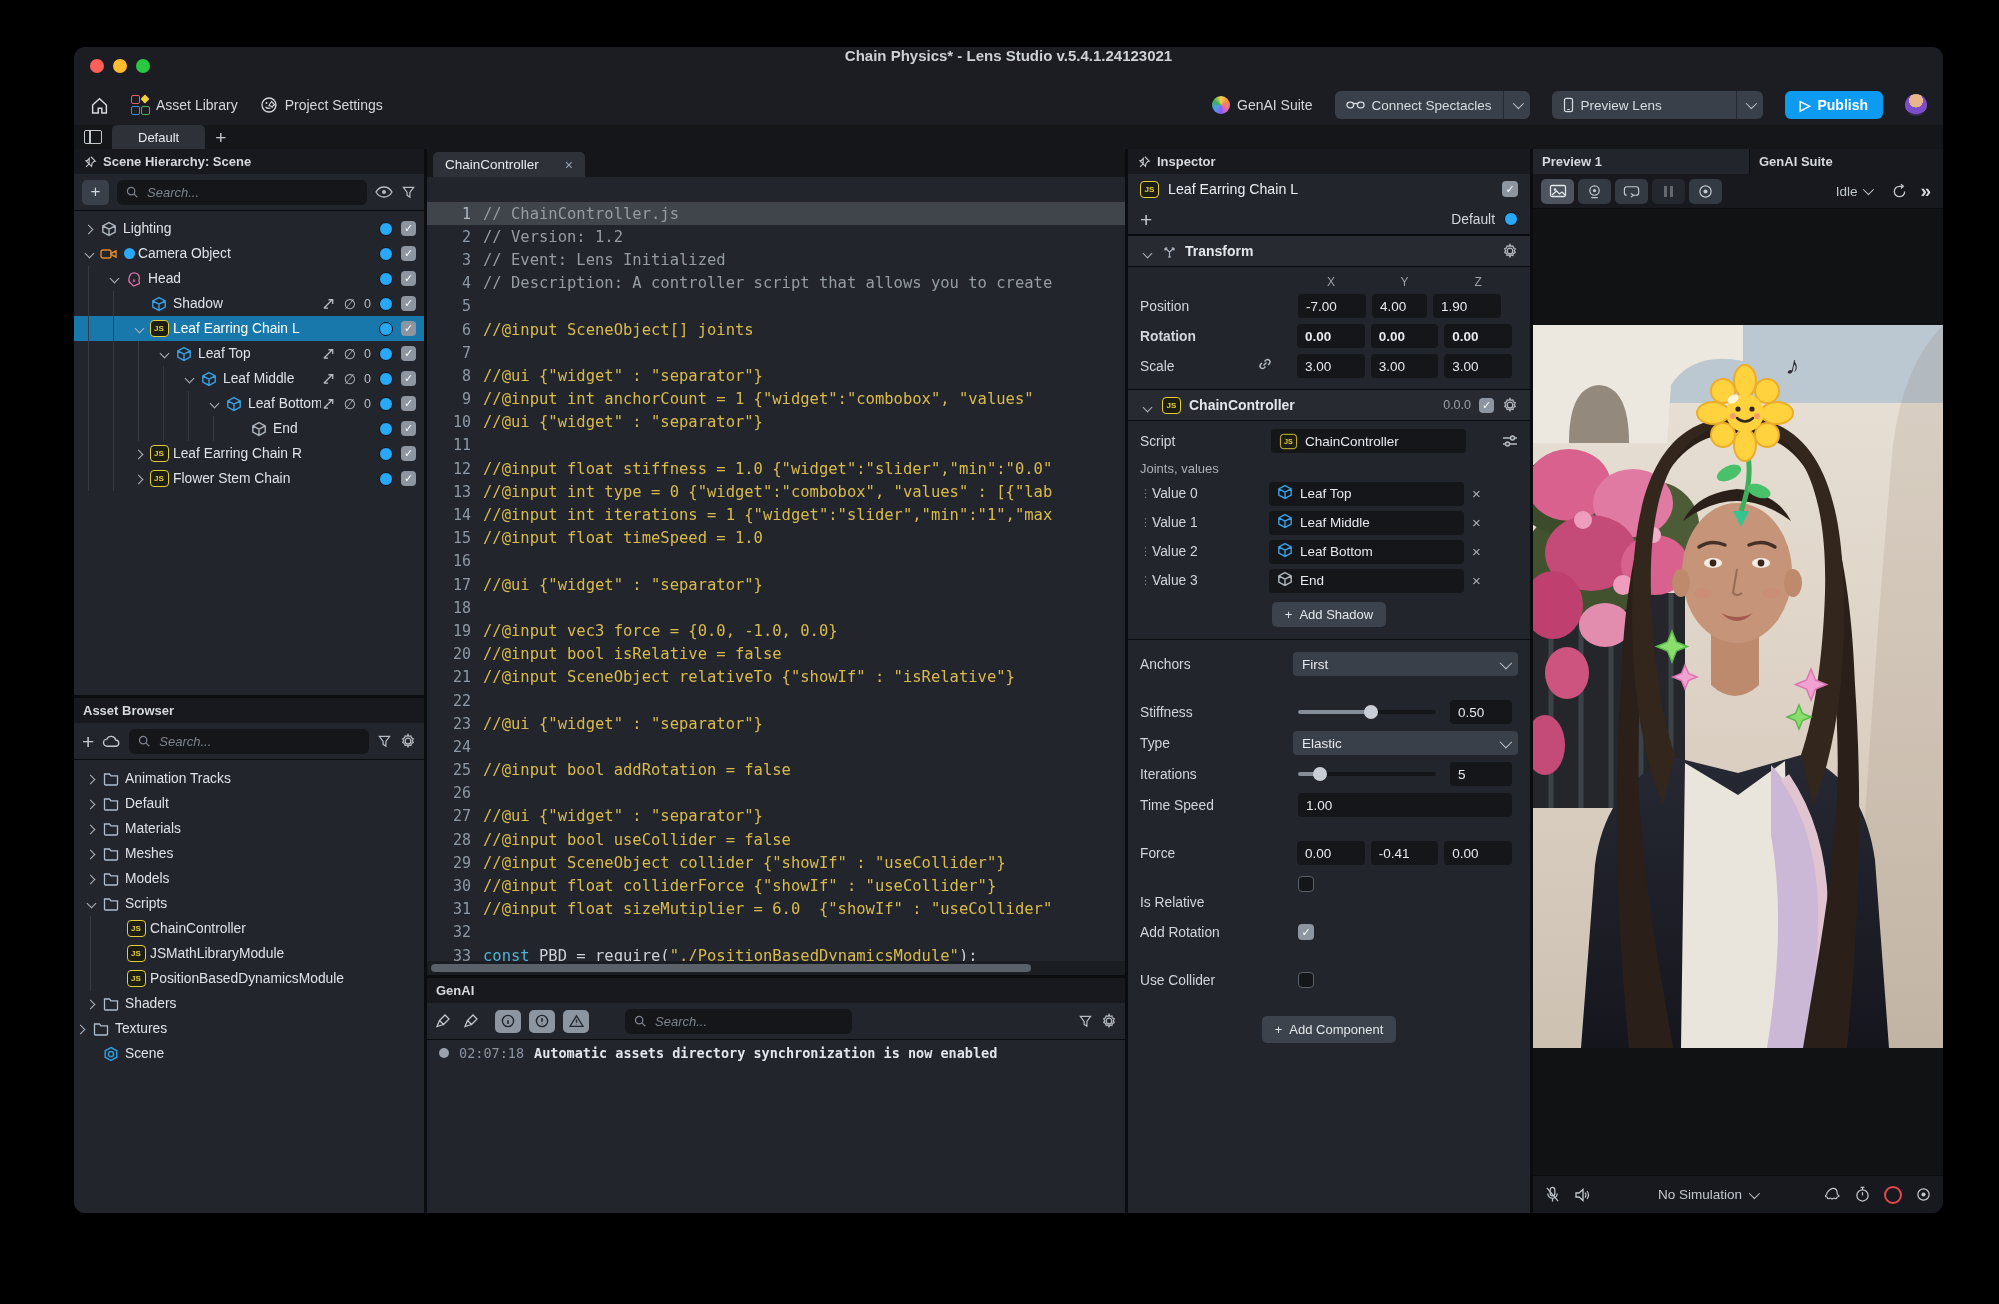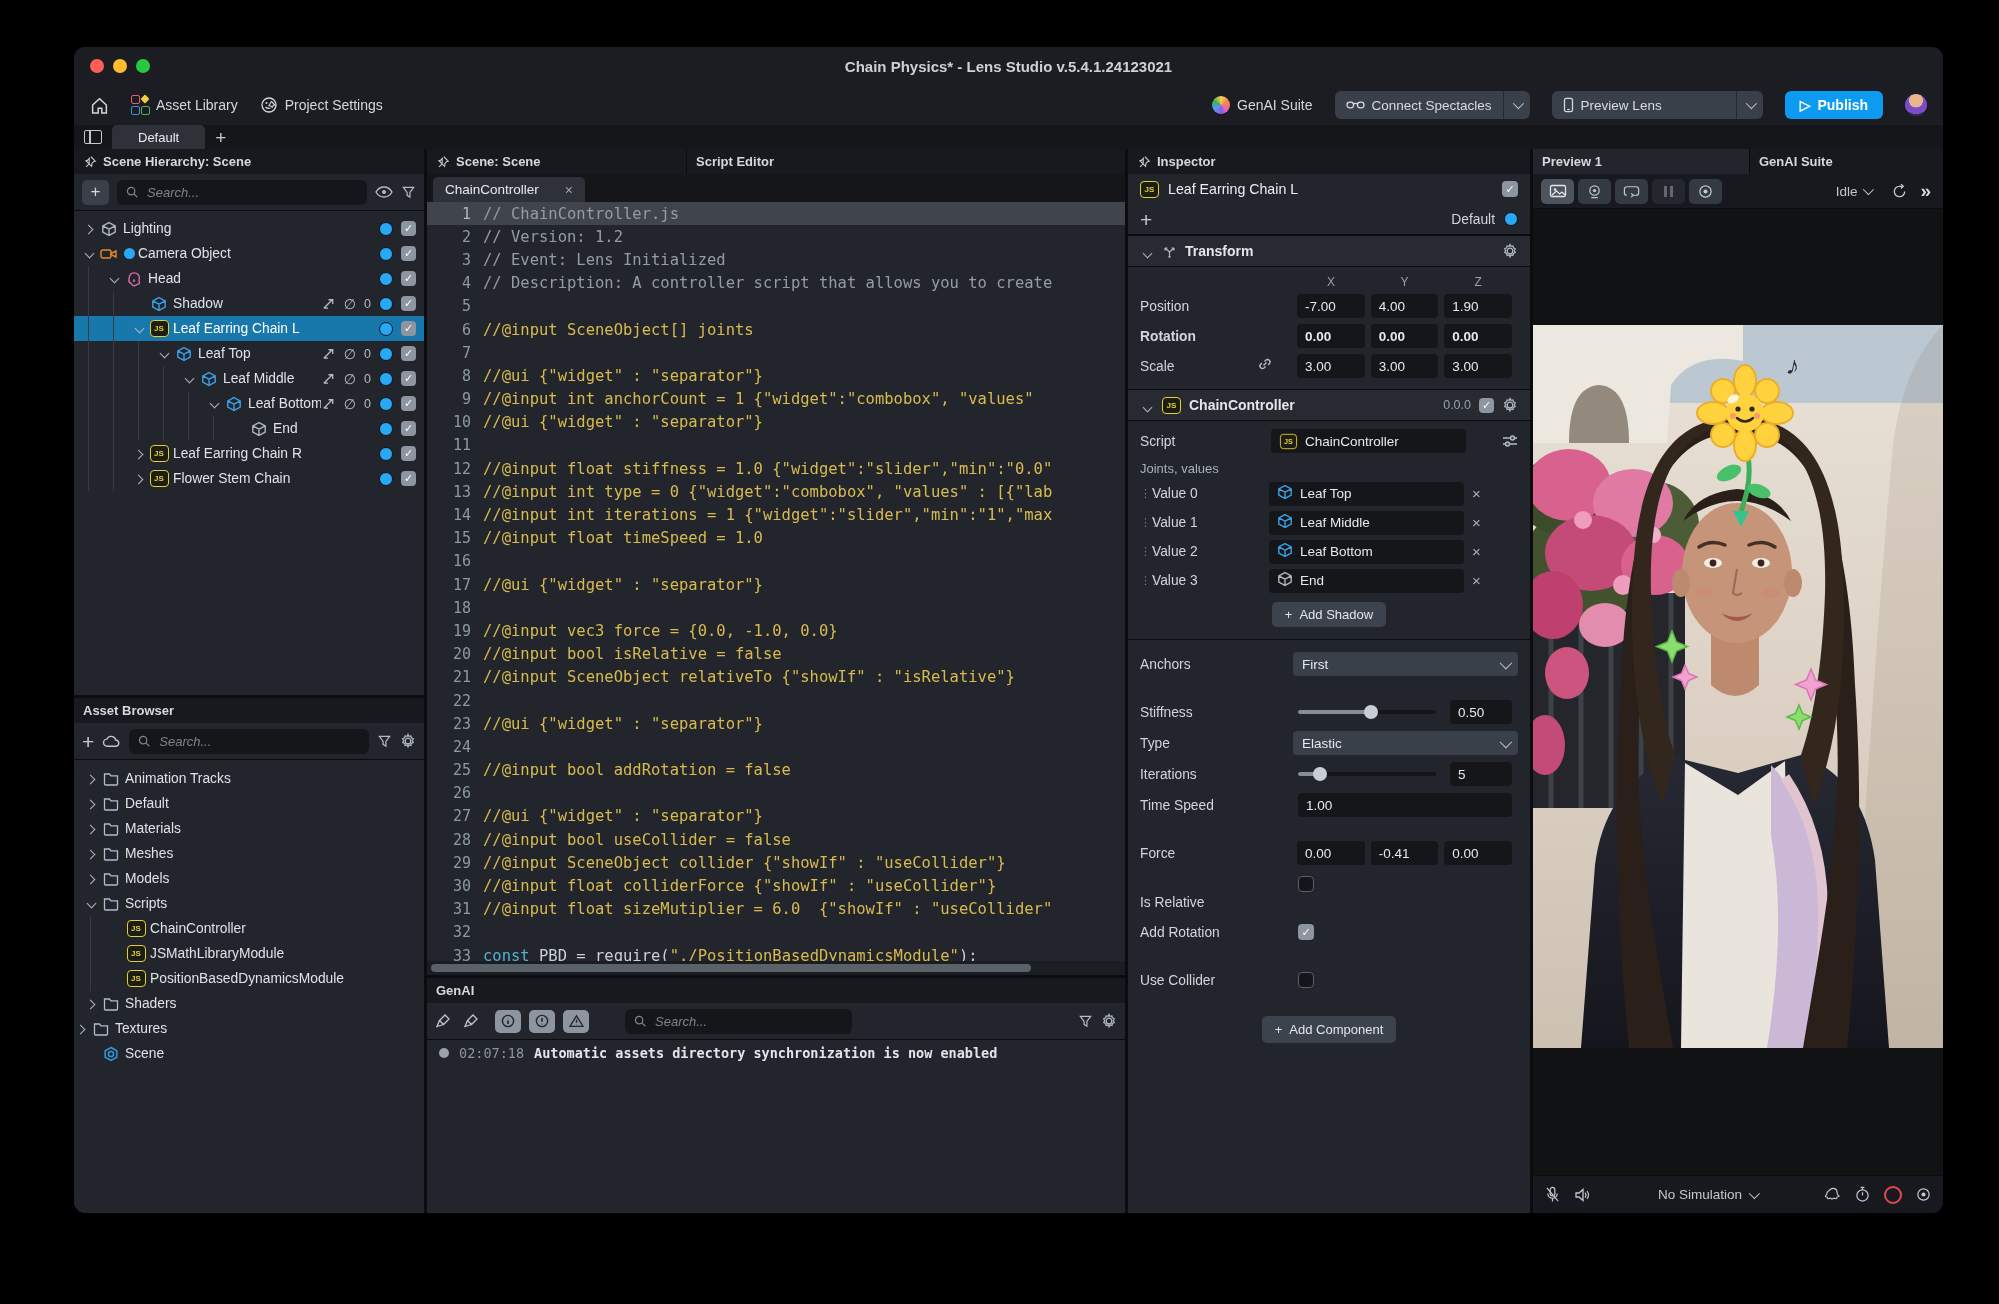--- a/index.html
+++ b/index.html
@@ -1,18 +1,18 @@
 <!DOCTYPE html>
 <html><head>
 <meta charset="utf-8">
 <style>
   html,body{margin:0;padding:0;background:#000;}
   body{width:1999px;height:1304px;position:relative;font-family:"Liberation Sans",sans-serif;color:#d8dbe0;overflow:hidden;}
   .window{position:absolute;left:74px;top:47px;width:1869px;height:1166px;background:#0b0c0f;border-radius:11px;overflow:hidden;box-shadow:0 25px 70px rgba(0,0,0,.7);}
-  .titlebar{position:absolute;left:0;top:0;width:100%;height:38px;background:#1b1d22;display:flex;align-items:center;justify-content:center;}
+  .titlebar{position:absolute;left:0;top:0;width:100%;height:38px;background:#1b1d22;display:flex;justify-content:center;}
   .lights{position:absolute;left:16px;top:12px;display:flex;gap:9px;}
   .light{width:14px;height:14px;border-radius:50%;}
   .title{font-size:15px;font-weight:bold;color:#cdd1d6;}
   .appbar{position:absolute;left:0;top:38px;width:100%;height:40px;background:#1b1d22;display:flex;align-items:center;padding:0 16px;box-sizing:border-box;gap:22px;}
   .abitem{display:flex;align-items:center;gap:7px;font-size:14px;color:#d4d8dd;cursor:default;}
   .sp{flex:1;}
   .btn-group{display:flex;height:28px;border-radius:6px;overflow:hidden;}
   .btn-main{background:#3a4049;display:flex;align-items:center;gap:7px;padding:0 11px;font-size:13.5px;color:#d8dce1;}
   .btn-dd{background:#3a4049;border-left:1px solid #262a30;width:26px;display:flex;align-items:center;justify-content:center;}
   .publish{height:28px;background:#0d9bf2;border-radius:6px;display:flex;align-items:center;gap:7px;padding:0 15px;font-size:14px;color:#fff;font-weight:bold;}
@@ -686,33 +686,20 @@
             <svg width="16" height="16" style="color:#2f9bdb">
               <use href="#i-scene"></use>
             </svg>
           </span>
     <span class="tlabel">Scene</span>
         </div>
       </div>
   </div>
 
   <div id="center" class="panel" style="background:#22262c;">
-    <div class="ehead">
-      <div class="ehseg" style="width:260px;border-right:1px solid #0b0c0f;">
-        <span class="ic" style="color:#c3c8cf">
-            <svg width="14" height="14">
-              <use href="#i-pin"></use>
-            </svg>
-          </span>
-        <span>Scene: Scene</span>
-      </div>
-      <div class="ehseg" style="flex:1;">
-        <span>Script Editor</span>
-      </div>
-    </div>
     <div class="etabs">
       <div class="etab">
         <span>ChainController</span>
         <span class="x">×</span>
       </div>
     </div>
     <div id="code">
         <div class="cl hl">
     <span class="ln">1</span>
     <span class="ct c">// ChainController.js</span></div>
@@ -916,21 +903,21 @@
         <div class="irow" style="height:18px;margin-top:6px;">
     <span style="width:158px;"></span>
     <span style="width:68px;margin-right:6px;text-align:center;font-size:12px;color:#9aa1ab;">X</span>
           <span style="width:68px;margin-right:6px;text-align:center;font-size:12px;color:#9aa1ab;">Y</span>
           <span style="width:68px;margin-right:6px;text-align:center;font-size:12px;color:#9aa1ab;">Z</span>
   </div>
         <div class="irow" style="height:30px;">
     <span class="ilabel" style="width:118px;">Position</span>
     <span style="width:40px;color:#b6bcc4;"></span>
     <span class="field" style="width:68px;margin-right:6px;">-7.00</span>
-          <span class="field" style="width:68px;margin-right:6px;">4.00</span>
+          <span class="field" style="width:55px;margin-right:6px;">4.00</span>
           <span class="field" style="width:68px;margin-right:6px;">1.90</span>
   </div>
         <div class="irow" style="height:30px;font-weight:bold;">
     <span class="ilabel" style="width:118px;">Rotation</span>
     <span style="width:40px;color:#b6bcc4;"></span>
     <span class="field" style="width:68px;margin-right:6px;">0.00</span>
           <span class="field" style="width:68px;margin-right:6px;">0.00</span>
           <span class="field" style="width:68px;margin-right:6px;">0.00</span>
   </div>
         <div class="irow" style="height:30px;">

